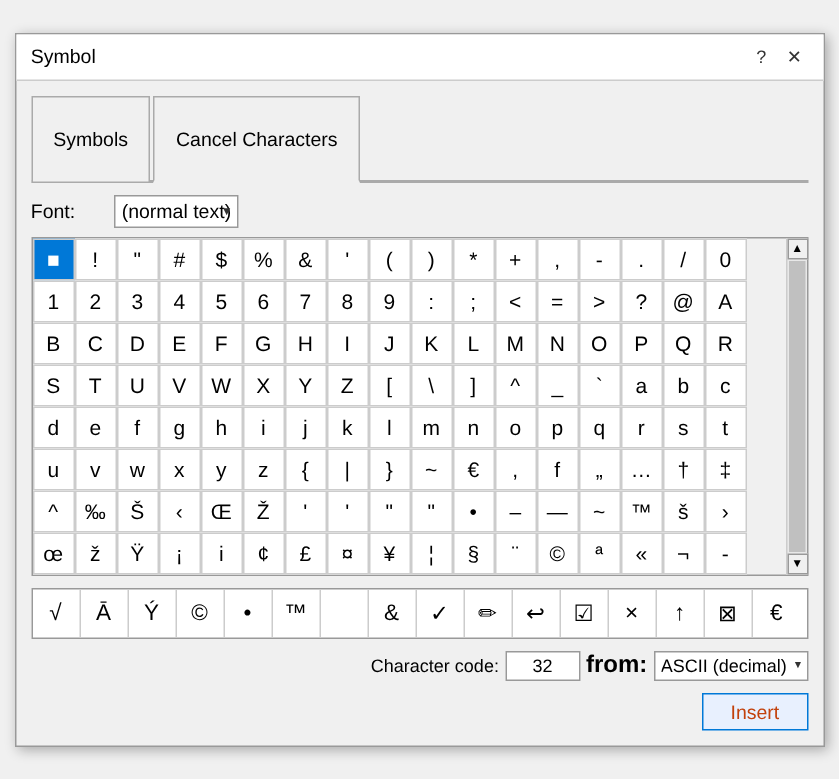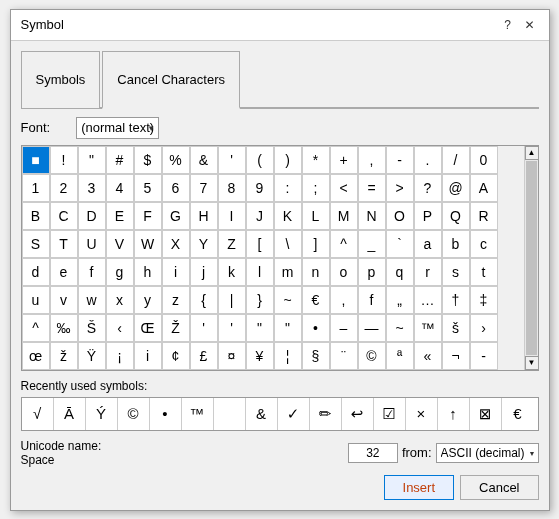--- a/index.html
+++ b/index.html
@@ -194,21 +194,22 @@
     }
     .charcode-input {
       width: 50px;
       height: 20px;
       border: 1px solid #999;
       font-size: 12px;
       padding: 6px 3px;
       text-align: center;
     }
     .from-label {
-      font-size: 13px;
+      font-size: 16px;
+      font-weight: bold;
     }
     .from-select-wrapper {
       position: relative;
       display: inline-block;
     }
     .from-select {
       height: 20px;
       font-size: 12px;
       border: 1px solid #999;
       background: #fff;
@@ -415,55 +416,50 @@
           <div class="symbol-cell">«</div>
           <div class="symbol-cell">¬</div>
           <div class="symbol-cell">-</div>
         </div>
       <div class="scrollbar">
         <div class="scroll-up">▲</div>
         <div class="scroll-thumb"></div>
         <div class="scroll-down">▼</div>
       </div>
     </div>
-    <div class="recently-used-label">Recently used symbols:</div>
     <div class="recently-used-row" id="recently-used-row">
     <div class="recent-cell">√</div>
         <div class="recent-cell">Ā</div>
         <div class="recent-cell">Ý</div>
         <div class="recent-cell">©</div>
         <div class="recent-cell">•</div>
         <div class="recent-cell">™</div>
         <div class="recent-cell">⠀</div>
         <div class="recent-cell">&amp;</div>
         <div class="recent-cell">✓</div>
         <div class="recent-cell">✏</div>
         <div class="recent-cell">↩</div>
         <div class="recent-cell">☑</div>
         <div class="recent-cell">×</div>
         <div class="recent-cell">↑</div>
         <div class="recent-cell">⊠</div>
         <div class="recent-cell">€</div>
       </div>
     <div class="bottom-section">
-      <div class="left-bottom">
-        <span class="unicode-name-label">Unicode name:</span>
-        <span class="unicode-name-value">Space</span>
-      </div>
       <div class="charcode-section">
+        <span class="charcode-label">Character code:</span>
         <input class="charcode-input" type="text" value="32" style="">
         <span class="from-label">from:</span>
         <div class="from-select-wrapper">
           <select class="from-select">
             <option>ASCII (decimal)</option>
             <option>ASCII (hex)</option>
             <option>Unicode (hex)</option>
             <option>Unicode (decimal)</option>
           </select>
         </div>
       </div>
     </div>
     <div class="button-row">
       <button class="btn primary">Insert</button>
-      <button class="btn">Cancel</button>
     </div>
   </div>
 </div>
 
 </body></html>

